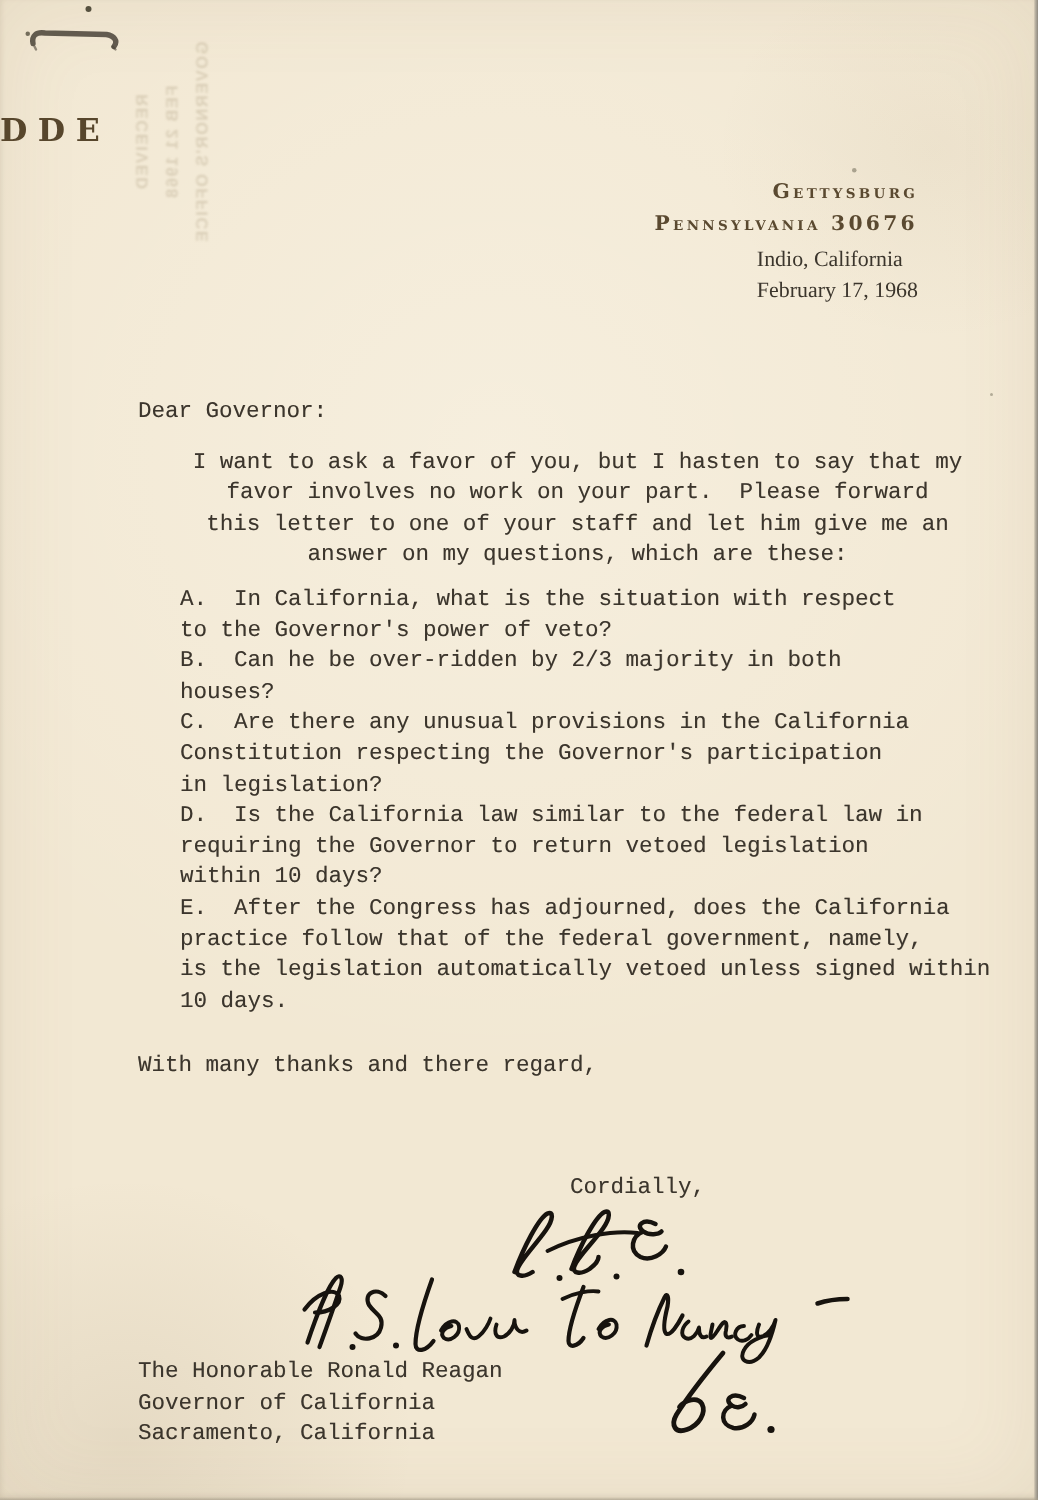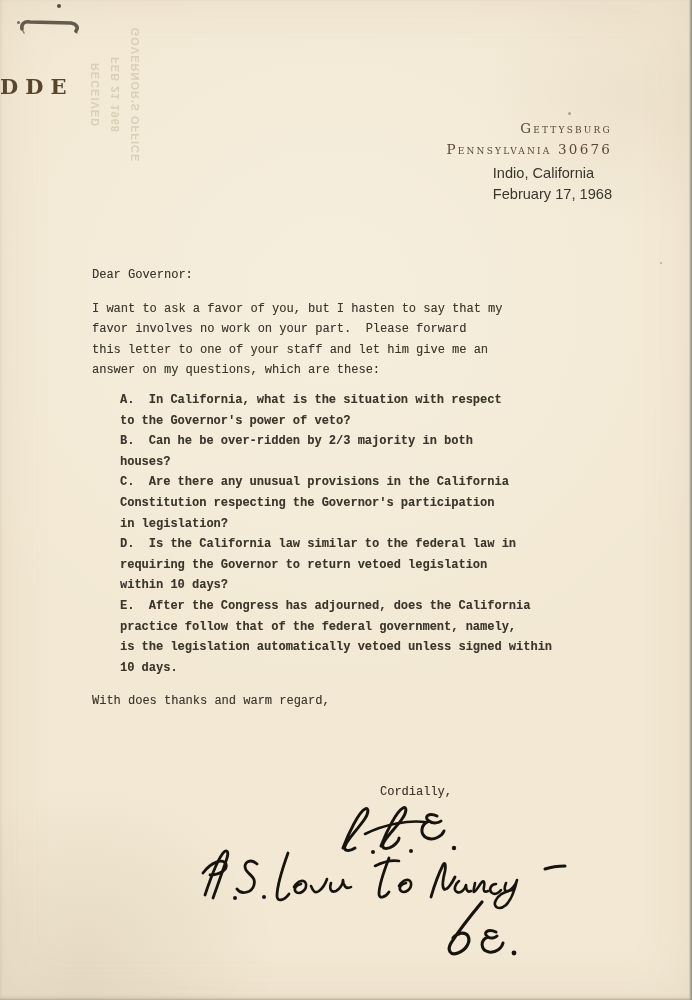--- a/index.html
+++ b/index.html
@@ -39,34 +39,34 @@
 
   .monogram{
     position:absolute;top:74px;left:0;width:100%;
     font-family:"DejaVu Serif","Liberation Serif",serif;font-weight:bold;
     font-size:21px;letter-spacing:7px;color:#57462c;
   }
   .letterhead{
     position:absolute;top:118px;right:80px;text-align:right;
     font-family:"DejaVu Serif","Liberation Serif",serif;color:#5a4930;
   }
-  .lh-line{display:block;font-variant:small-caps;font-weight:normal;
+  .lh-line{display:block;font-variant:small-caps;font-weight:bold;
     font-size:13.5px;line-height:21px;letter-spacing:2.2px;}
   .dateline{
     display:inline-block;text-align:left;margin-top:3px;
-    font-family:Liberation Sans, sans-serif;
+    font-family:Liberation Serif, serif;
     font-size:14.6px;line-height:21px;color:#3b352c;white-space:pre-wrap;
   }
 
-  .typed{white-space:pre-wrap;font-size:12px;line-height:20.6px;
+  .typed{white-space:pre-wrap;font-size:15px;line-height:20.6px;
     text-shadow:.2px .2px 0 rgba(59,53,44,.35);}
   .body-block{position:absolute;left:92px;top:265px;width:586px;}
   .salutation{margin:0 0 13px 0;}
-  .para1{margin:0 0 9px 0;}
-  .questions{margin:0 0 13px 0;padding-left:28px;font-weight:bold;}
+  .para1{margin:0 0 9px 0;text-align:center;}
+  .questions{margin:0 0 23px 0;padding-left:28px;}
   .para2{margin:0 0 12px 0;}
   .para3{margin:0;}
   .closing{position:absolute;left:380px;top:782px;}
 
   .hand{position:absolute;}
   .hand path{fill:none;stroke:#17130e;stroke-linecap:round;stroke-linejoin:round;}
   .hand .dot{fill:#17130e;stroke:none;}
 
   .recipient{position:absolute;left:92px;top:905px;}
 </style>
@@ -115,21 +115,21 @@
 C.  Are there any unusual provisions in the California
 Constitution respecting the Governor's participation
 in legislation?
 D.  Is the California law similar to the federal law in
 requiring the Governor to return vetoed legislation
 within 10 days?
 E.  After the Congress has adjourned, does the California
 practice follow that of the federal government, namely,
 is the legislation automatically vetoed unless signed within
 10 days.</div>
-    <div class="typed para3">With does thanks and warm regard,</div>
+    <div class="typed para3">With many thanks and there regard,</div>
   </div>
 
   <div class="typed closing">Cordially,</div>
 
   <svg class="hand" style="left:337px;top:804px;" width="140" height="52" viewBox="0 0 140 52" aria-label="D.D.E.">
     <path d="M6,44 C12,28 22,8 28,5 C32,3 32,9 27,16 C20,26 10,36 8,42 C6,47 12,48 18,44" stroke-width="3"></path>
     <circle class="dot" cx="36" cy="48" r="2"></circle>
     <path d="M44,42 C50,26 60,7 66,4 C70,2 70,8 65,15 C58,25 48,34 46,40 C44,45 50,46 56,42 C60,39 62,36 62,34" stroke-width="3"></path>
     <path d="M28,30 C48,20 72,16 88,18" stroke-width="2.6"></path>
     <circle class="dot" cx="74" cy="47" r="2"></circle>
@@ -157,14 +157,17 @@
     <path d="M313,40 C311,45 311,49 315,48 C319,47 323,41 324,37 C322,46 319,56 313,62 C306,68 299,64 303,57 C306,51 314,48 320,47" stroke-width="2.6"></path>
     <path d="M352,26 C358,24 366,23 372,23" stroke-width="3"></path>
   </svg>
 
   <svg class="hand" style="left:420px;top:898px;" width="105" height="62" viewBox="0 0 105 62" aria-label="DE.">
     <path d="M62,4 C52,16 38,34 31,45 C27,52 30,58 38,55 C46,52 51,44 48,38 C45,33 37,35 33,40" stroke-width="3.2"></path>
     <path d="M76,34 C68,30 62,35 68,39 C71,41 75,40 77,38 M68,39 C60,42 60,52 69,54 C76,55 82,50 83,45" stroke-width="3"></path>
     <circle class="dot" cx="94" cy="55" r="2.4"></circle>
   </svg>
 
+  <div class="typed recipient">The Honorable Ronald Reagan
+Governor of California
+Sacramento, California</div>
 
 </div>
 
 </body></html>

